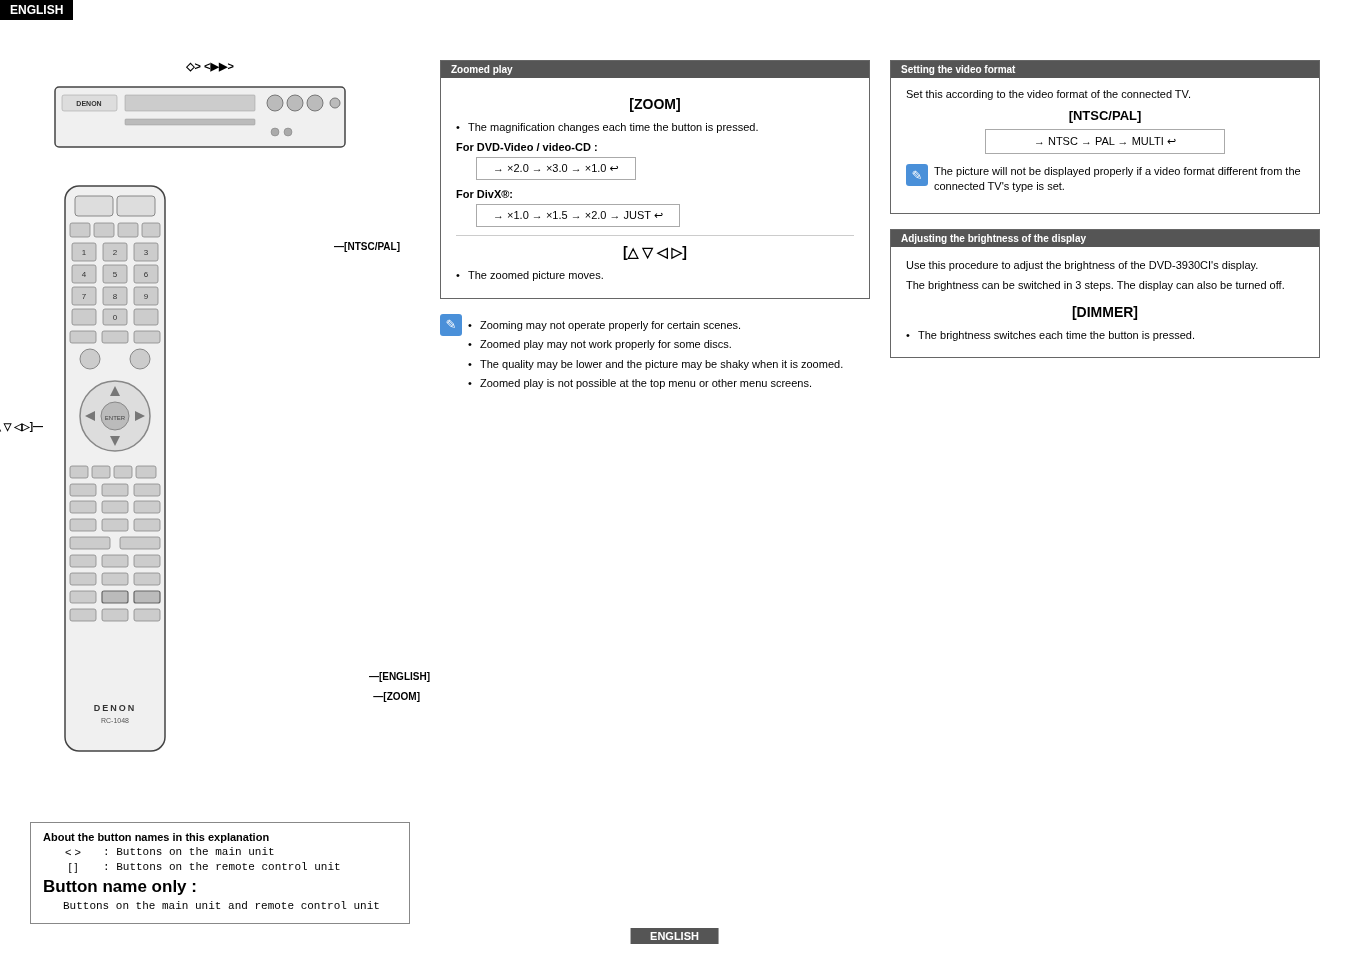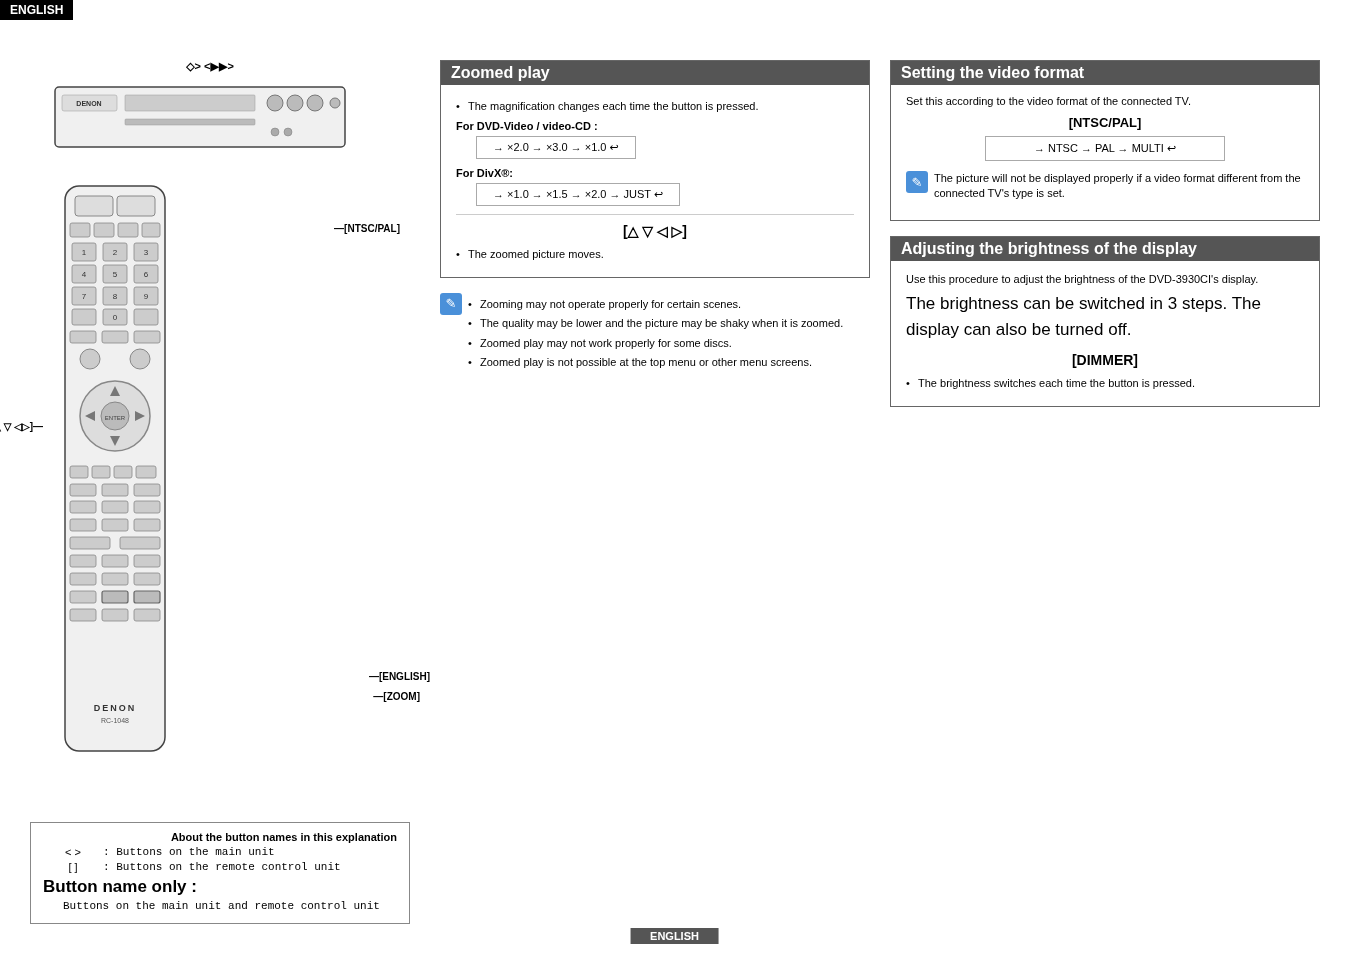--- a/index.html
+++ b/index.html
@@ -43,21 +43,21 @@
     
     .section-box {
       border: 1.5px solid #666;
       margin-bottom: 15px;
     }
 
     .section-title {
       background: #555;
       color: #fff;
       padding: 3px 10px;
-      font-size: 16px;
+      font-size: 10px;
       font-weight: bold;
     }
 
     .section-content {
       padding: 10px 15px;
     }
 
     .button-name-big {
       text-align: center;
       font-size: 14px;
@@ -149,21 +149,21 @@
       bottom: 30px;
       left: 30px;
       width: 380px;
       border: 1.5px solid #888;
       padding: 8px 12px;
       font-size: 11px;
     }
 
     .legend-title {
       font-weight: bold;
-      text-align: right;
+      text-align: left;
       margin-bottom: 2px;
     }
 
     .legend-row {
       display: flex;
       align-items: center;
       margin: 3px 0;
     }
 
     .legend-symbol {
@@ -247,21 +247,21 @@
       <circle cx="265" cy="26" r="8" fill="#bbb" stroke="#777" stroke-width="1"></circle>
       <circle cx="285" cy="26" r="5" fill="#bbb" stroke="#777" stroke-width="1"></circle>
 
       <circle cx="225" cy="55" r="4" fill="#aaa" stroke="#777" stroke-width="0.5"></circle>
       <circle cx="238" cy="55" r="4" fill="#aaa" stroke="#777" stroke-width="0.5"></circle>
     </svg>
   </div>
 
   <div style="position:relative; margin-left:20px;">
 
-    <div class="remote-label" style="right:-30px; top:42px; font-size:10px;">
+    <div class="remote-label" style="right:-30px; top:60px; font-size:10px;">
       —[NTSC/PAL]
     </div>
 
     <div class="remote-label" style="left:-60px; top:240px; font-size:10px;">
       [△ ▽ ◁▷]—
     </div>
 
     <div class="remote-label" style="right:-60px; top:490px; font-size:10px;">
       —[ENGLISH]
     </div>
@@ -368,20 +368,21 @@
 </div>
 
 <div style="position:absolute; left:440px; top:60px; width:880px;">
   <div class="two-col">
 
     <div class="col-left">
       <div class="section-box">
         <div class="section-title">Zoomed play</div>
         <div class="section-content">
 
+          <div class="button-name-big">[ZOOM]</div>
 
           <div class="bullet-item">The magnification changes each time the button is pressed.</div>
 
           <div class="sub-label">For DVD-Video / video-CD :</div>
 
           <div class="flow-diagram">
             <span>→ ×2.0 → ×3.0 → ×1.0 ↩</span>
           </div>
 
           <div class="sub-label">For DivX®:</div>
@@ -397,22 +398,22 @@
           <div class="bullet-item">The zoomed picture moves.</div>
 
         </div>
       </div>
 
       <div class="notes-section">
         <div class="note-box">
           <div class="note-icon">✎</div>
           <div>
             <div class="bullet-item">Zooming may not operate properly for certain scenes.</div>
+            <div class="bullet-item">Zoomed play may not work properly for some discs.</div>
             <div class="bullet-item">The quality may be lower and the picture may be shaky when it is zoomed.</div>
-            <div class="bullet-item">Zoomed play may not work properly for some discs.</div>
             <div class="bullet-item">Zoomed play is not possible at the top menu or other menu screens.</div>
           </div>
         </div>
       </div>
     </div>
 
     <div class="col-right">
 
       <div class="section-box">
         <div class="section-title">Setting the video format</div>
@@ -433,21 +434,21 @@
 
         </div>
       </div>
 
       <div class="section-box brightness-section">
         <div class="section-title">Adjusting the brightness of the display</div>
         <div class="section-content">
 
           <div style="font-size:11px; margin-bottom:4px; line-height:1.5;">Use this procedure to adjust the brightness of the DVD-3930CI's display.</div>
 
-          <div style="font-size:17px; margin-bottom:10px; line-height:1.5;">The brightness can be switched in 3 steps. The display can also be turned off.</div>
+          <div style="font-size:11px; margin-bottom:10px; line-height:1.5;">The brightness can be switched in 3 steps. The display can also be turned off.</div>
 
           <div class="button-name-big">[DIMMER]</div>
 
           <div class="bullet-item">The brightness switches each time the button is pressed.</div>
 
         </div>
       </div>
 
     </div>
   </div>

